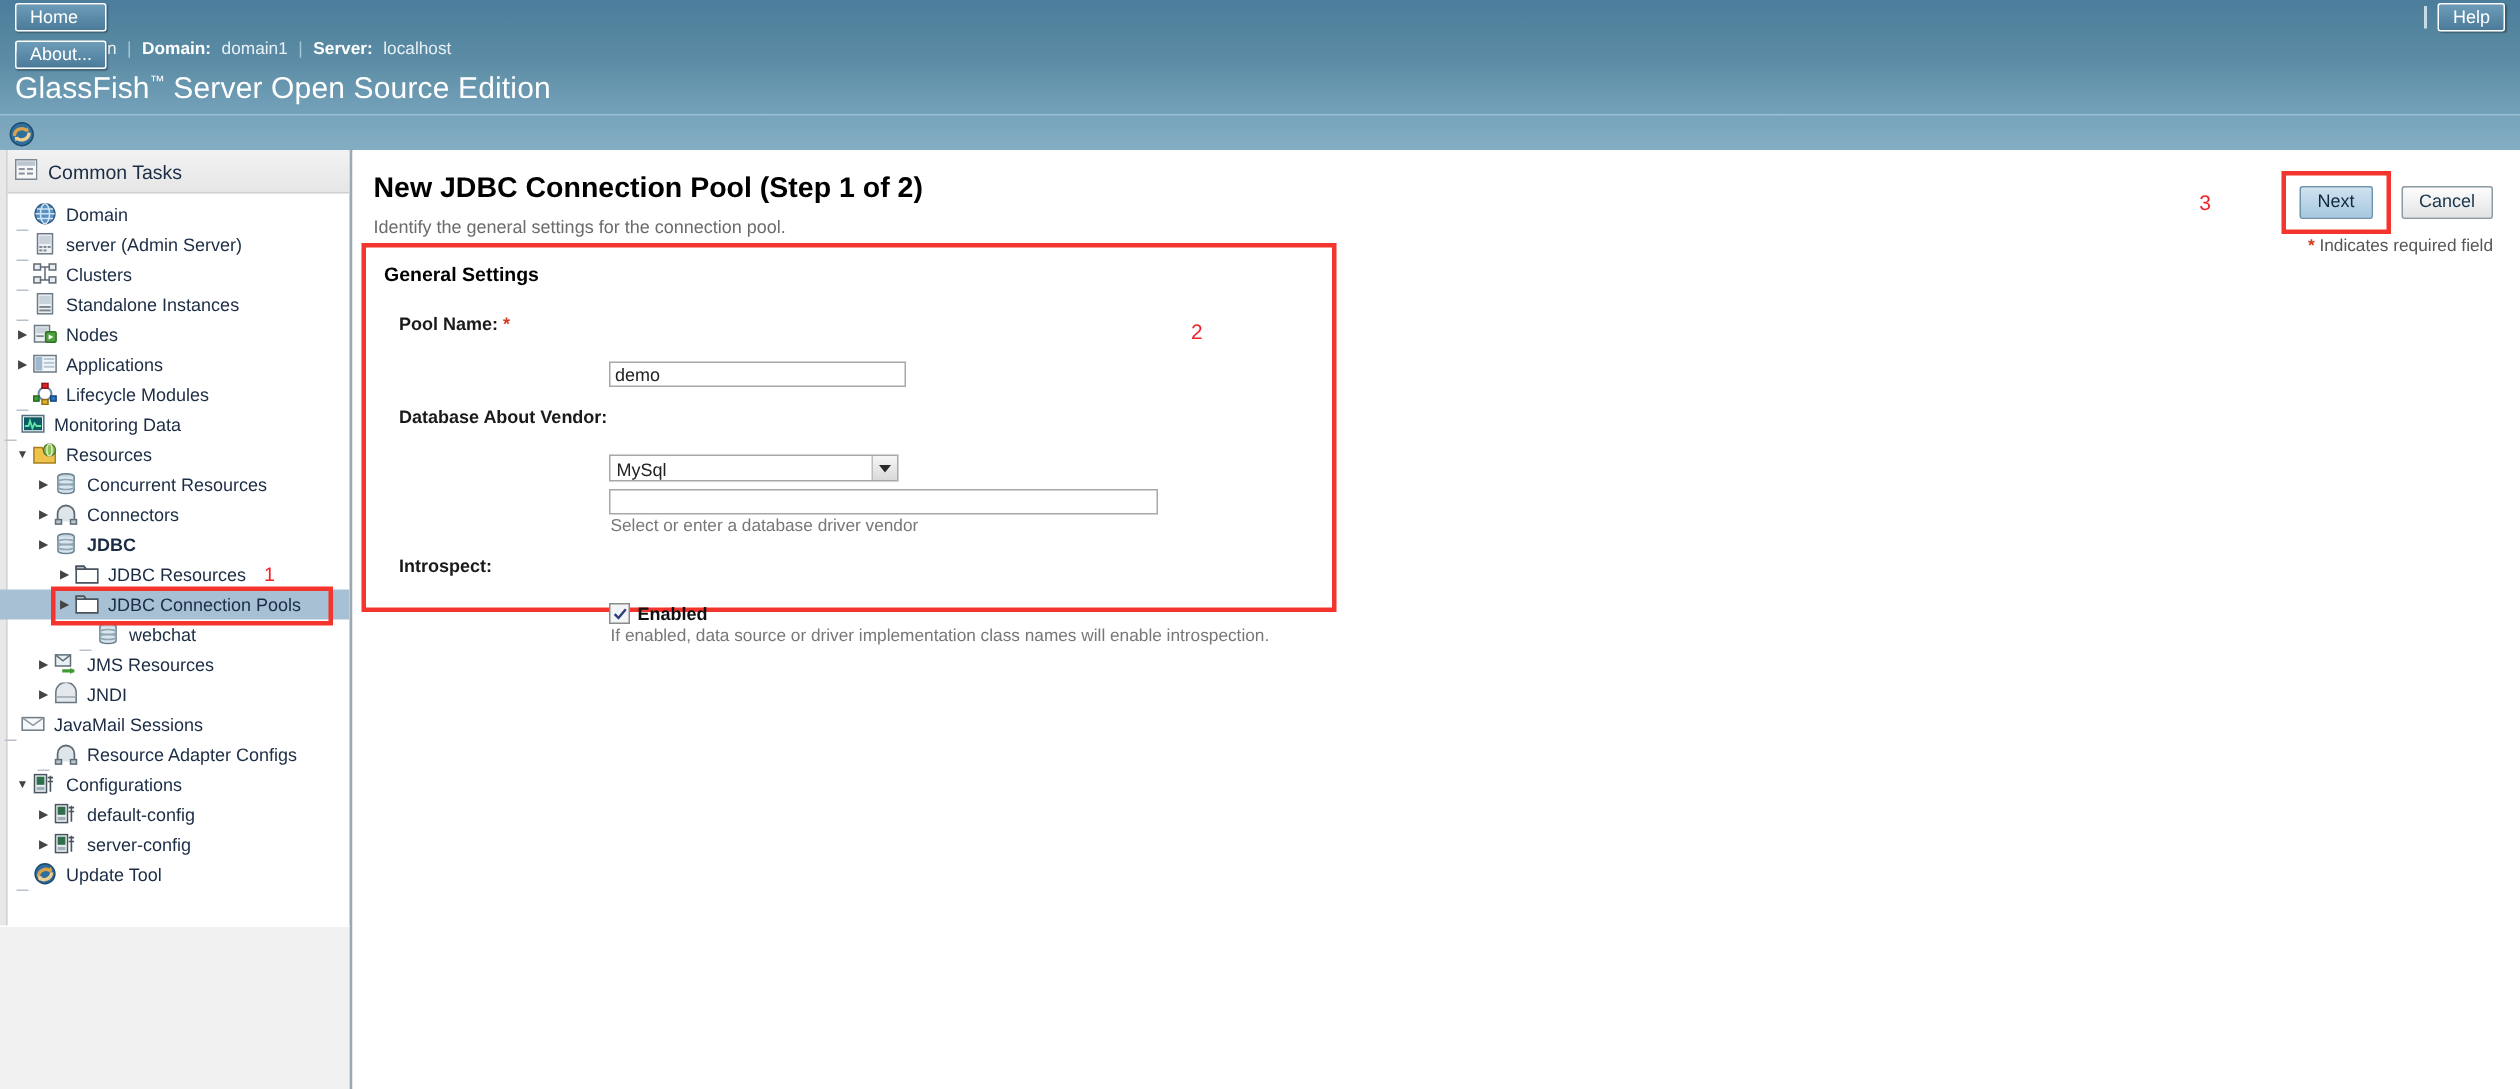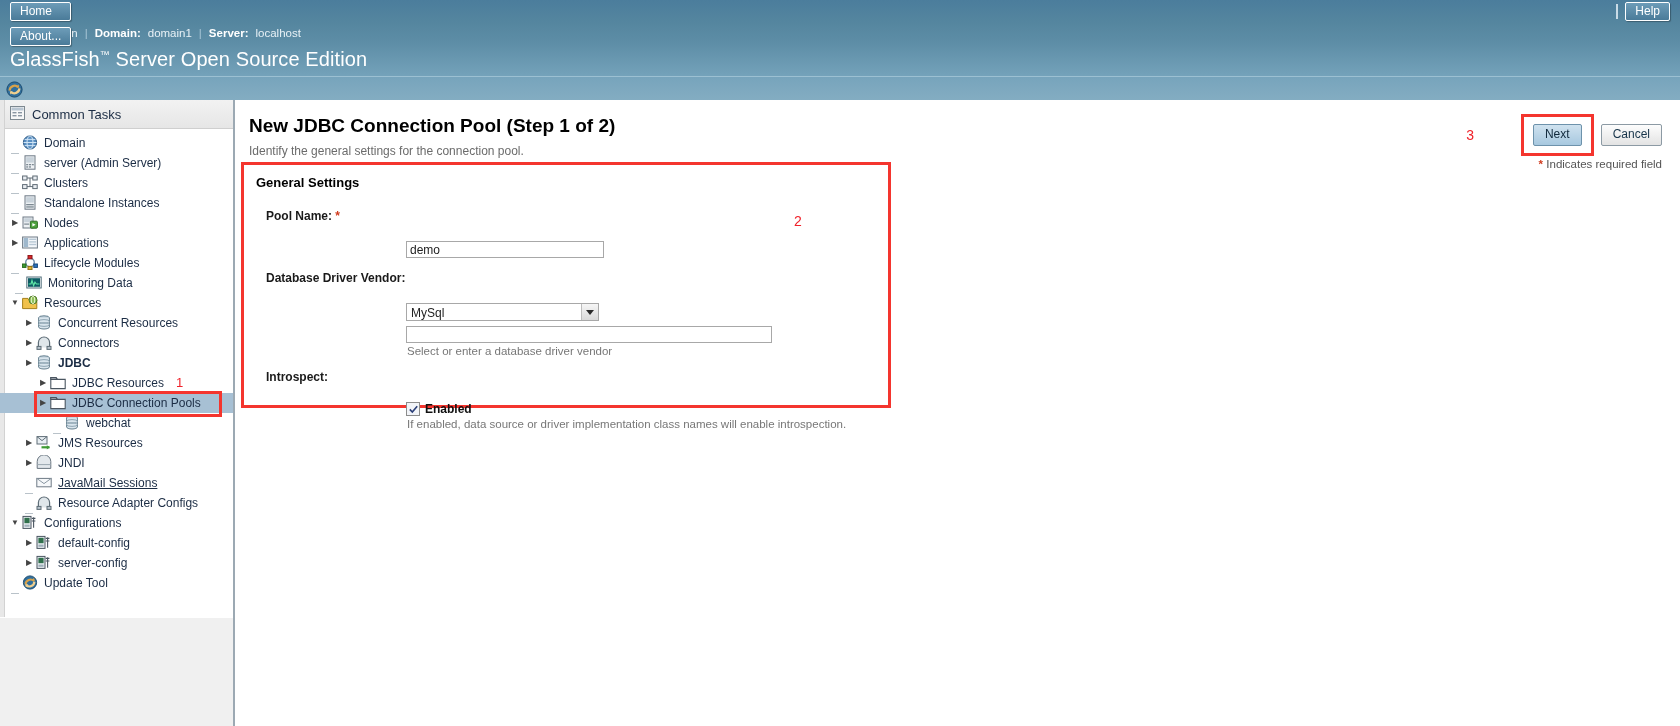--- a/index.html
+++ b/index.html
@@ -494,21 +494,21 @@
           <span class="stub"></span>
           <span class="ticon"><svg width="16" height="15" viewBox="0 0 16 15">
               <circle cx="8" cy="7.5" r="4.3" fill="none" stroke="#6e8fae" stroke-width="1.4"></circle>
               <rect x="6" y="0.4" width="4" height="3.4" fill="#d9262a" stroke="#8b1416"></rect>
               <rect x="0.4" y="9" width="3.6" height="3.4" fill="#3f9b34" stroke="#246b1d"></rect>
               <rect x="11.8" y="9" width="3.6" height="3.4" fill="#2f74bd" stroke="#17477d"></rect>
               <rect x="6" y="11.4" width="4" height="3.2" fill="#e0b32e" stroke="#8f6f12"></rect>
             </svg></span>
           <span class="tlabel">Lifecycle Modules</span>
         </div>
-        <div class="tnode" style="padding-left: 12px;">
+        <div class="tnode" style="padding-left: 0;">
           <span class="stub"></span>
           <span class="ticon"><svg width="16" height="15" viewBox="0 0 16 15">
               <rect x="0.8" y="2" width="14.4" height="11" fill="#eff4f6" stroke="#55707d"></rect>
               <rect x="2" y="3.2" width="12" height="8.6" fill="#0d5b63"></rect>
               <path d="M2.6 9 L5 9 L6 5.5 L7.6 10.5 L9 7.2 L10.4 9 L13.4 9" fill="none" stroke="#5fe6a7" stroke-width="1.2"></path>
             </svg></span>
           <span class="tlabel">Monitoring Data</span>
         </div>
         <div class="tnode" style="padding-left: 8px;">
           <span class="twist">▼</span>
@@ -587,21 +587,21 @@
           <span class="tlabel">JMS Resources</span>
         </div>
         <div class="tnode" style="padding-left: 22px;">
           <span class="twist">▶</span>
           <span class="ticon"><svg width="16" height="15" viewBox="0 0 16 15">
               <path d="M1.2 6.6a6.8 6.8 0 0 1 13.6 0v6.8H1.2z" fill="#e3e8ec" stroke="#6a7680"></path>
               <path d="M1.2 9.6h13.6" stroke="#9aa7b0" fill="none"></path>
             </svg></span>
           <span class="tlabel">JNDI</span>
         </div>
-        <div class="tnode" style="padding-left: 22px; text-decoration: underline;">
+        <div class="tnode" style="">
           <span class="stub"></span>
           <span class="ticon"><svg width="16" height="15" viewBox="0 0 16 15">
               <rect x="0.8" y="3.4" width="14.4" height="8.4" fill="#f6f8fa" stroke="#6e7a85"></rect>
               <path d="M0.8 3.4L8 8.6l7.2-5.2" fill="none" stroke="#8b98a3"></path>
             </svg></span>
           <span class="tlabel">JavaMail Sessions</span>
         </div>
         <div class="tnode" style="padding-left: 22px;">
           <span class="stub"></span>
           <span class="ticon"><svg width="16" height="15" viewBox="0 0 16 15">
@@ -681,21 +681,21 @@
             <div class="flabel"><span>Pool Name:</span>
               <span class="star">*</span>
             </div>
             <div class="fctl">
               <input class="txtinput" type="text" value="demo" style="">
             </div>
           </div>
 
 
           <div class="frow" style="margin-top:10px;">
-            <div class="flabel">Database Driver Vendor:</div>
+            <div class="flabel">Database About Vendor:</div>
             <div class="fctl">
               <div class="selwrap w2">
                 <span class="selval">MySql</span>
                 <span class="selarrow">
                     <i></i>
                   </span>
               </div>
               <div style="margin-top:5px;">
                 <input class="txtinput wide" type="text" value="" style="">
               </div>

